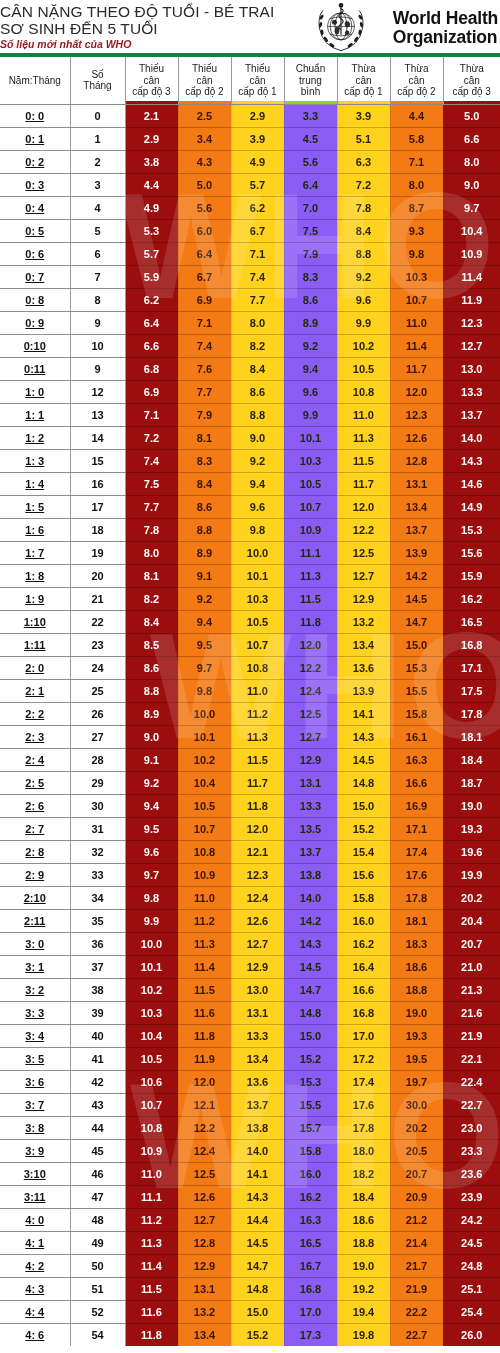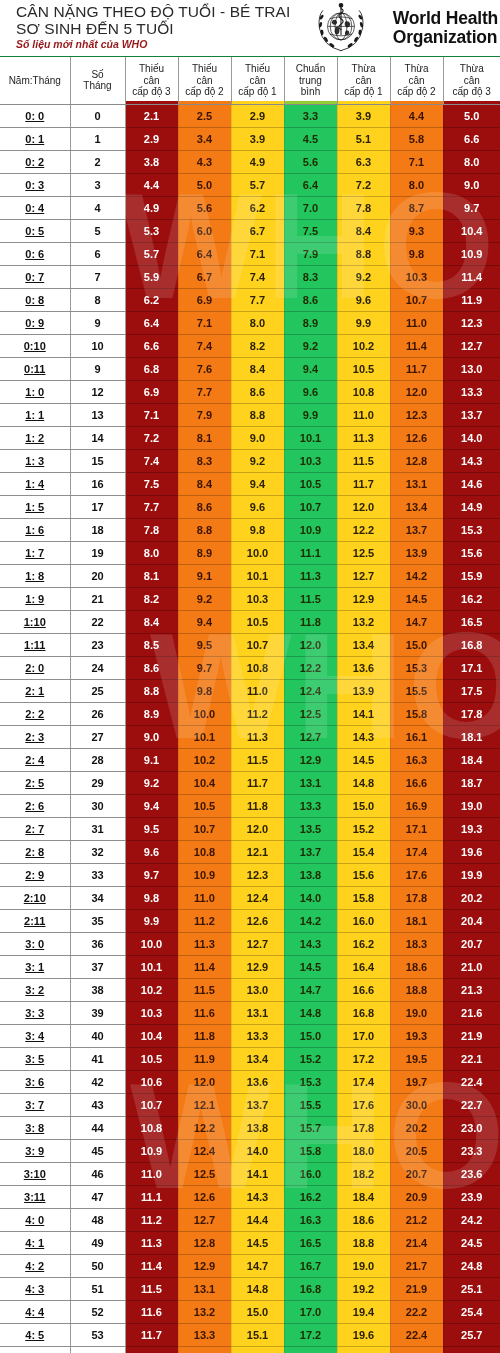--- a/index.html
+++ b/index.html
@@ -16,22 +16,22 @@
     width: 500px;
     position: relative;
     background: #fff;
     overflow: hidden;
   }
 
   
   .header {
     position: relative;
     height: 57px;
-    padding: 3px 0 0 16px;
-    border-bottom: 1px solid #15803d;
+    padding: 3px 0 0 0;
+    border-bottom: 4px solid #15803d;
     background: #fff;
   }
   .title-block { width: 300px; }
   .title-line {
     font-size: 15.5px;
     line-height: 17px;
     color: #2a2a2a;
     letter-spacing: 0.1px;
     white-space: nowrap;
   }
@@ -117,21 +117,21 @@
     font-weight: bold;
     border-bottom: 1px solid rgba(0,0,0,0.22);
     border-left: 1px solid rgba(0,0,0,0.10);
   }
   tr:last-child td { border-bottom: none; }
 
   
   .c-red   { background: #9c0e0e; color: #ffffff; }
   .c-org   { background: #f37a14; color: #3a1400; }
   .c-yel   { background: #ffd21e; color: #2b2200; }
-  .c-grn   { background: #22c55e; color: #1d2b00; }
+  .c-grn   { background: #8b5cf6; color: #1d2b00; }
 
   
   .watermark {
     position: absolute;
     left: 0; top: 0;
     width: 420px; height: 1353px;
     pointer-events: none;
     z-index: 5;
     opacity: 0.13;
   }
@@ -856,31 +856,20 @@
           <td class="lab">52</td>
           <td class="val c-red">11.6</td>
           <td class="val c-org">13.2</td>
           <td class="val c-yel">15.0</td>
           <td class="val c-grn">17.0</td>
           <td class="val c-yel">19.4</td>
           <td class="val c-org">22.2</td>
           <td class="val c-red">25.4</td>
         </tr>
         <tr>
-          <td class="lab">4: 5</td>
-          <td class="lab">53</td>
-          <td class="val c-red">11.7</td>
-          <td class="val c-org">13.3</td>
-          <td class="val c-yel">15.1</td>
-          <td class="val c-grn">17.2</td>
-          <td class="val c-yel">19.6</td>
-          <td class="val c-org">22.4</td>
-          <td class="val c-red">25.7</td>
-        </tr>
-        <tr>
           <td class="lab">4: 6</td>
           <td class="lab">54</td>
           <td class="val c-red">11.8</td>
           <td class="val c-org">13.4</td>
           <td class="val c-yel">15.2</td>
           <td class="val c-grn">17.3</td>
           <td class="val c-yel">19.8</td>
           <td class="val c-org">22.7</td>
           <td class="val c-red">26.0</td>
         </tr>

